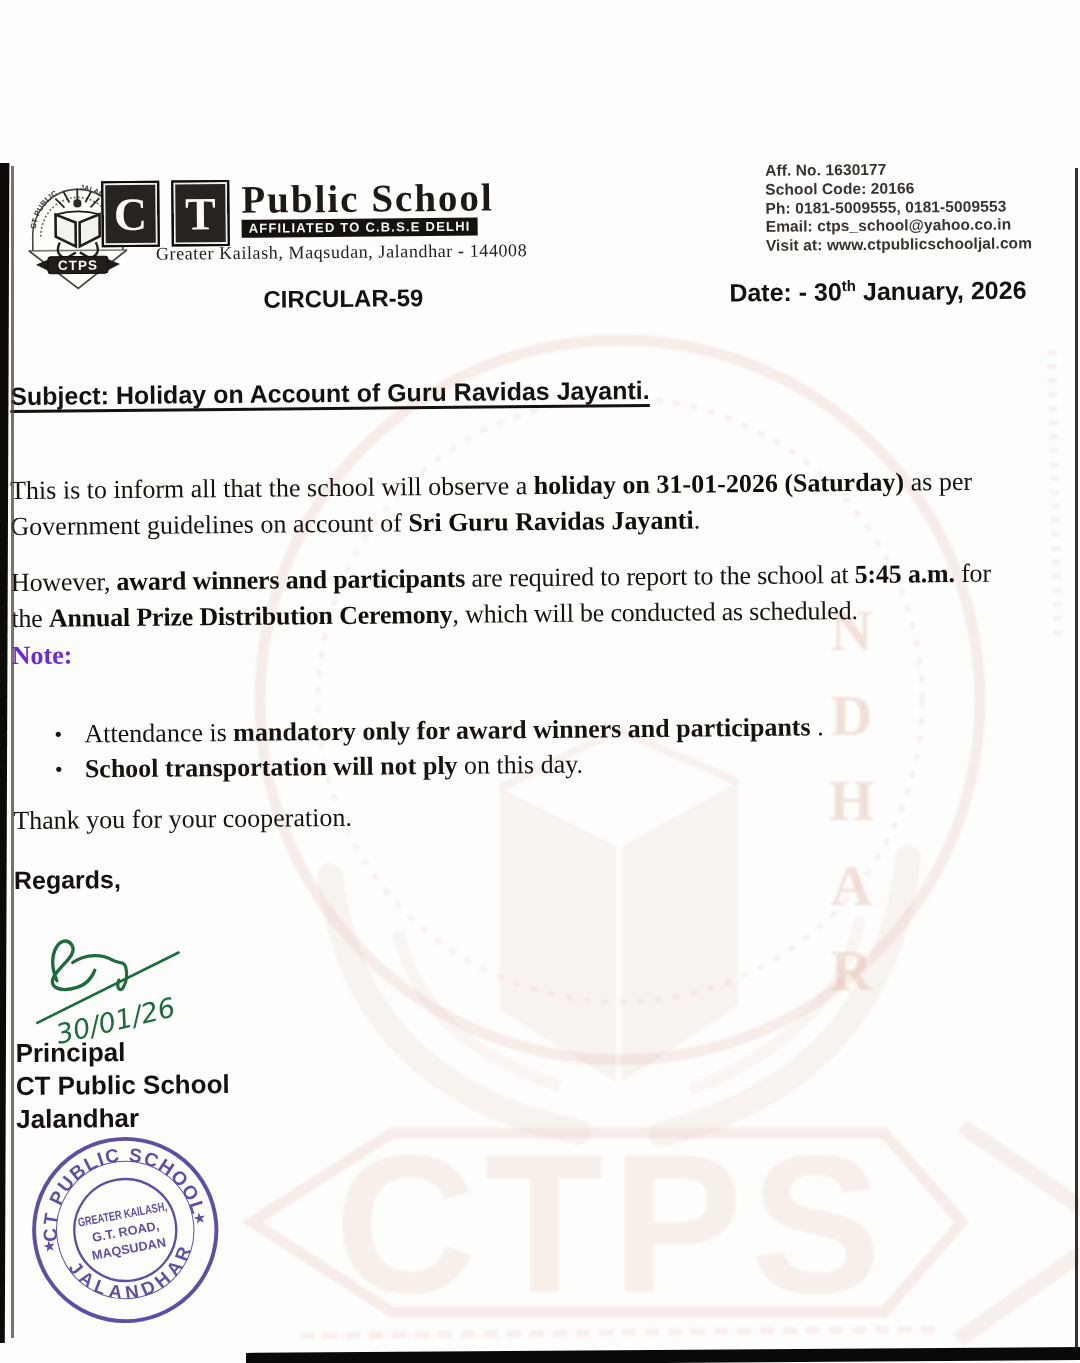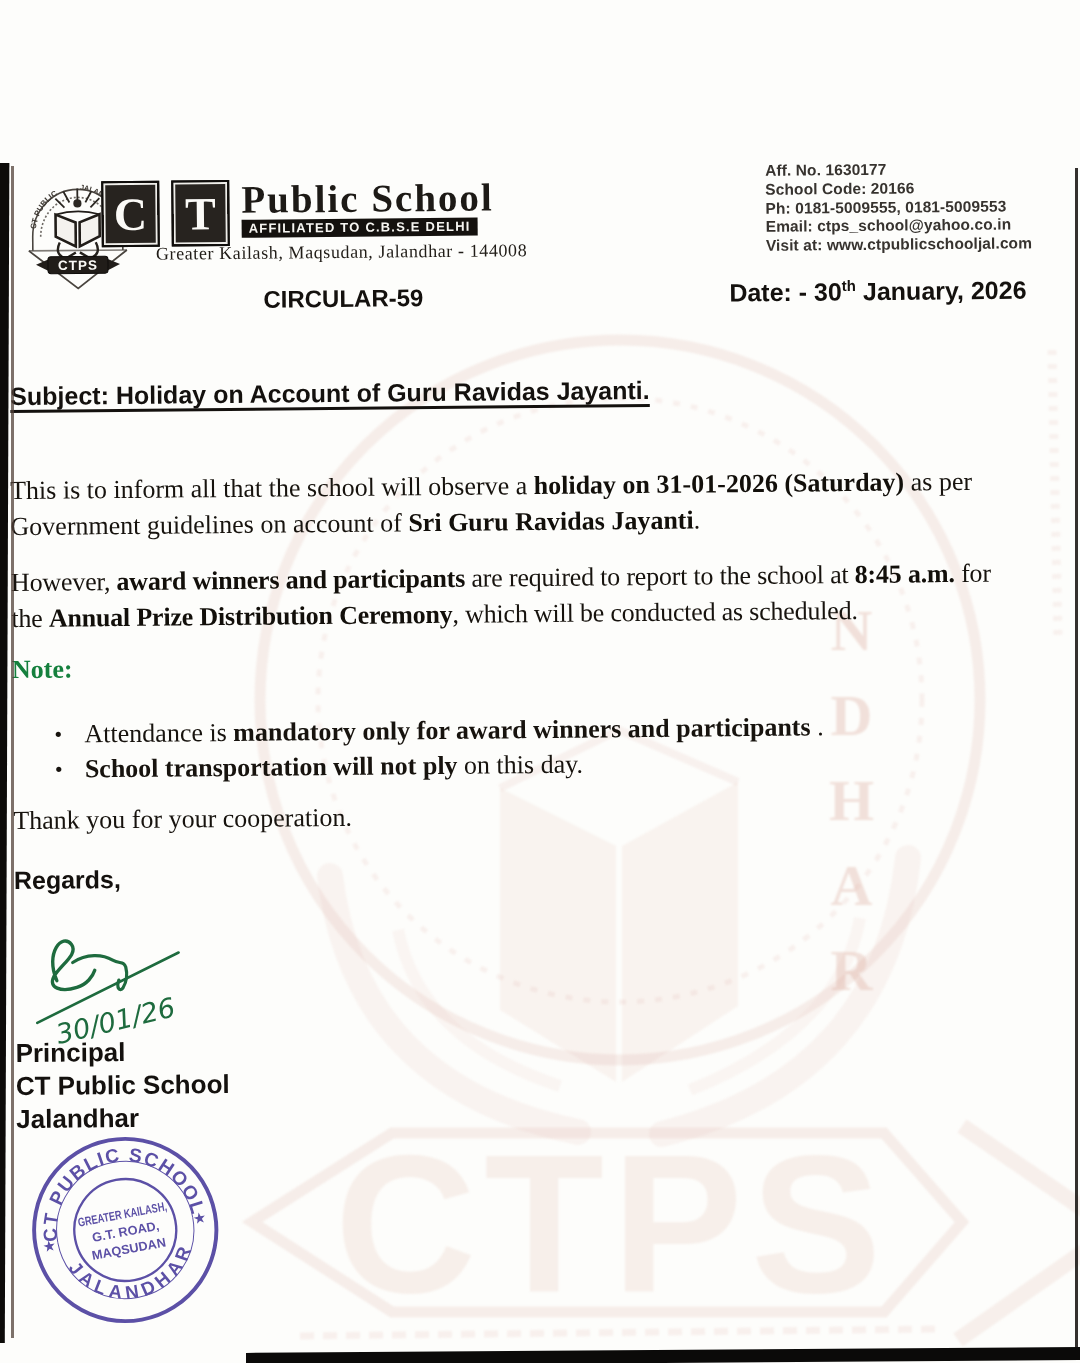--- a/index.html
+++ b/index.html
@@ -45,22 +45,22 @@
   .date-line sup{font-size:60%;vertical-align:super;}
 
   
   .subject-line{position:absolute;left:13px;top:377px;font-size:25px;font-weight:bold;color:#14110e;
         text-decoration:underline;text-decoration-thickness:3px;text-underline-offset:5px;}
   .para{position:absolute;left:12px;width:1008px;font-family:"Liberation Serif",serif;
         font-size:26px;line-height:35.5px;color:#17130e;}
   .para b{font-weight:bold;color:#120f0a;}
   .para-1{top:468px;}
   .para-2{top:560px;letter-spacing:-0.2px;}
-  .note-label{position:absolute;left:12px;top:650px;font-family:"Liberation Serif",serif;
-        font-weight:bold;font-size:26px;color:#15803d;}
+  .note-label{position:absolute;left:12px;top:636px;font-family:"Liberation Serif",serif;
+        font-weight:bold;font-size:26px;color:#6d28d9;}
   .bullet-list{position:absolute;left:12px;top:712px;width:1000px;}
   .bullet-row{display:flex;font-family:"Liberation Serif",serif;font-size:26px;line-height:35px;color:#17130e;}
   .bullet-mark{width:30px;padding-left:42px;flex:none;font-size:22px;}
   .thanks-line{position:absolute;left:12px;top:801px;font-family:"Liberation Serif",serif;
         font-size:26px;color:#17130e;}
   .regards-line{position:absolute;left:12px;top:861px;font-size:25px;font-weight:bold;color:#14110e;}
 
   
   .signature-svg{position:absolute;left:24px;top:924px;z-index:2;}
   .principal-block{position:absolute;left:12px;top:1032px;font-size:26px;font-weight:bold;
@@ -148,21 +148,21 @@
       <div>Visit at: www.ctpublicschooljal.com</div>
     </div>
 
     <div class="circular-no">CIRCULAR-59</div>
     <div class="date-line"><span>Date: - 30</span><sup>th</sup><span> January, 2026</span></div>
 
     <div class="subject-line">Subject: Holiday on Account of Guru Ravidas Jayanti.</div>
 
     <div class="para para-1"><span>This is to inform all that the school will observe a </span><b>holiday on 31-01-2026 (Saturday)</b><span> as per Government guidelines on account of </span><b>Sri Guru Ravidas Jayanti</b><span>.</span></div>
 
-    <div class="para para-2"><span>However, </span><b>award winners and participants</b><span> are required to report to the school at </span><b>8:45 a.m.</b><span> for the </span><b>Annual Prize Distribution Ceremony</b><span>, which will be conducted as scheduled.</span></div>
+    <div class="para para-2"><span>However, </span><b>award winners and participants</b><span> are required to report to the school at </span><b>5:45 a.m.</b><span> for the </span><b>Annual Prize Distribution Ceremony</b><span>, which will be conducted as scheduled.</span></div>
 
     <div class="note-label">Note:</div>
 
     <div class="bullet-list">
       <div class="bullet-row">
         <span class="bullet-mark">•</span>
         <span><span>Attendance is </span><b>mandatory only for award winners and participants</b><span> .</span></span>
       </div>
       <div class="bullet-row">
         <span class="bullet-mark">•</span>

